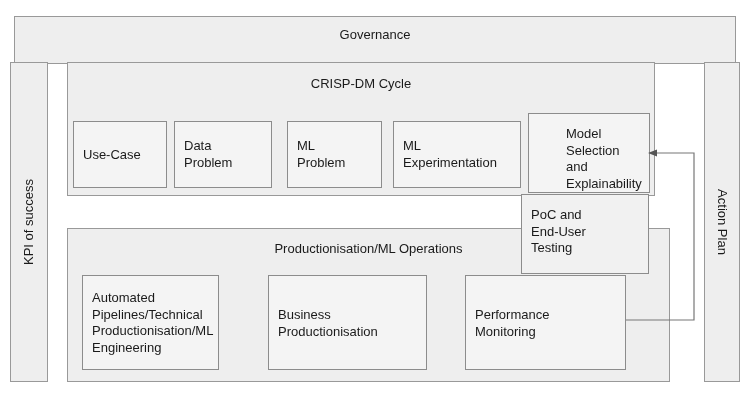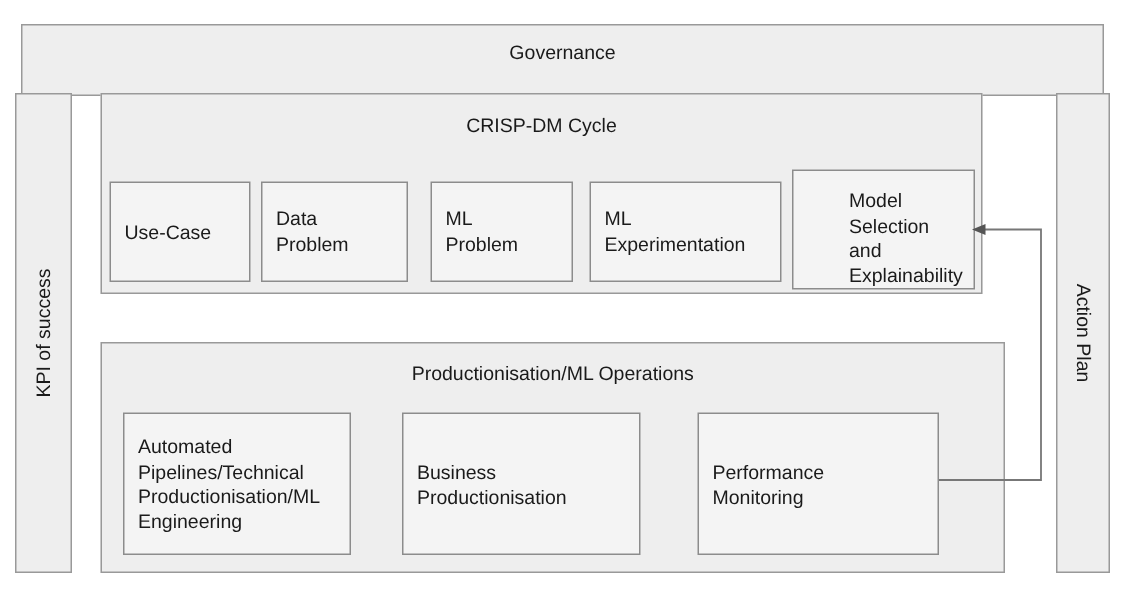--- a/index.html
+++ b/index.html
@@ -114,21 +114,21 @@
   <div class="box inner" style="left:528px; top:113px; width:122px; height:80px;">
     <div class="boxlabel" style="top:12px;margin-left:28px;">Model
 Selection and
 Explainability</div>
   </div>
 
   <div class="box" style="left:67px; top:228px; width:603px; height:154px;">
     <div class="title" style="top:12px;">Productionisation/ML Operations</div>
   </div>
 
-  <div class="box inner" style="left:82px; top:275px; width:152px; height:95px;text-decoration:underline;">
+  <div class="box inner" style="left:82px; top:275px; width:137px; height:95px;text-decoration:underline;">
     <div class="boxlabel" style="top:14px;">Automated
 Pipelines/Technical
 Productionisation/ML
 Engineering</div>
   </div>
 
   <div class="box inner" style="left:268px; top:275px; width:159px; height:95px;">
     <div class="boxlabel" style="top:31px;">Business
 Productionisation</div>
   </div>
@@ -136,14 +136,19 @@
   <div class="box inner" style="left:465px; top:275px; width:161px; height:95px;">
     <div class="boxlabel" style="top:31px;">Performance
 Monitoring</div>
   </div>
 
   <svg id="connectors" viewBox="0 0 750 408" xmlns="http://www.w3.org/2000/svg">
     <polyline points="626,320 694,320 694,153 655,153" fill="none" stroke="#777777" stroke-width="1.2"></polyline>
     <polygon points="648,153 657,149.4 657,156.6" fill="#555555"></polygon>
   </svg>
 
+  <div class="box inner" style="left:521px; top:194px; width:128px; height:80px; background:#f1f1f1;">
+    <div class="boxlabel" style="top:12px;">PoC and
+End-User
+Testing</div>
+  </div>
 
 </div>
 
 </body></html>

